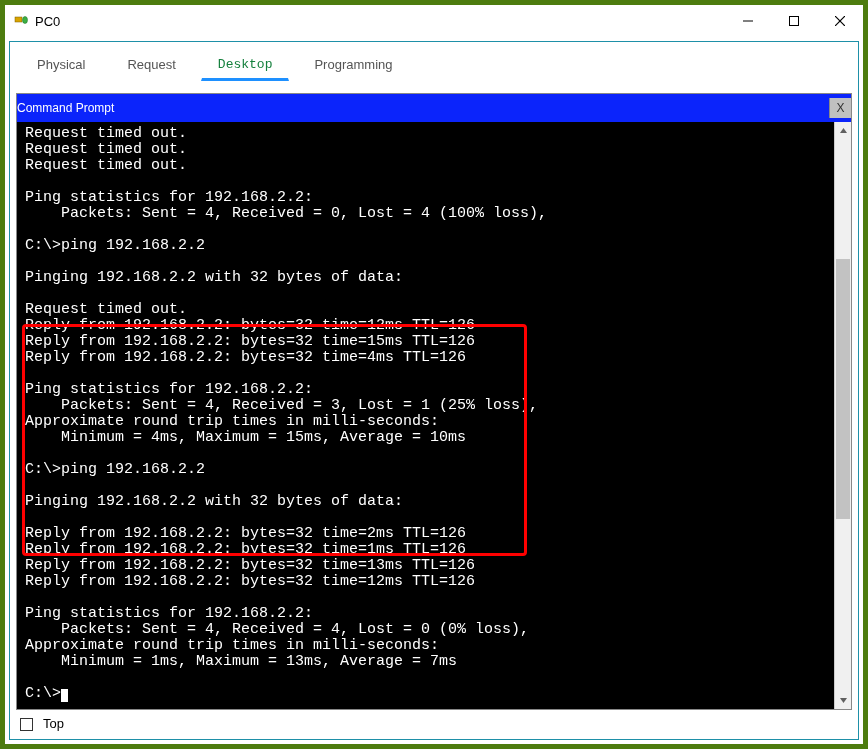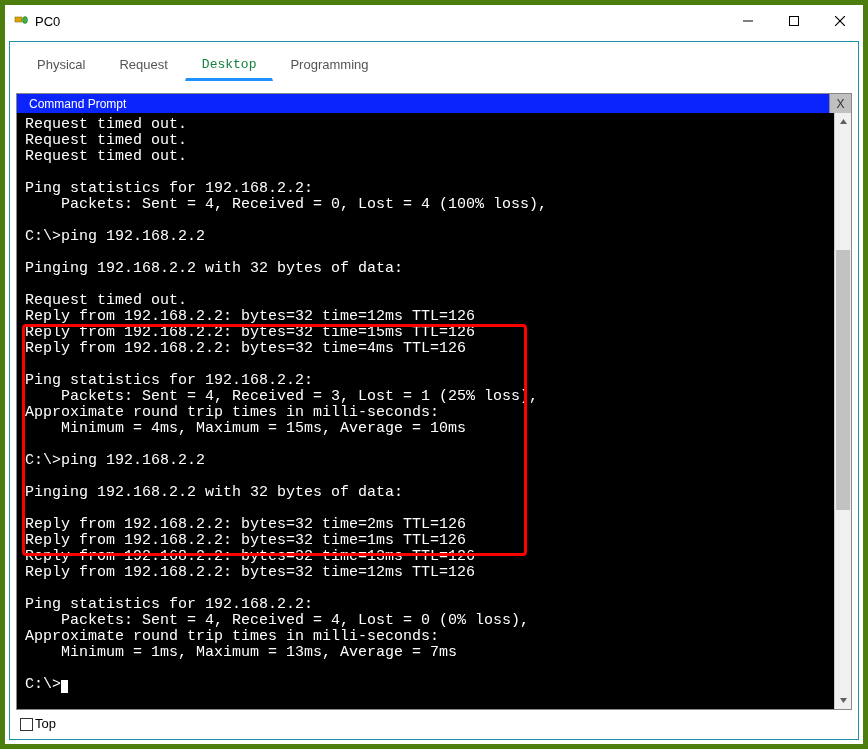--- a/index.html
+++ b/index.html
@@ -6,35 +6,35 @@
   html, body { margin:0; padding:0; font-family: "Segoe UI", Tahoma, sans-serif; font-size:13px; background:#fff; width:868px; height:749px; overflow:hidden; }
   .window { width:868px; height:749px; border:5px solid #4d7c0f; background:#fff; display:flex; flex-direction:column; }
   .titlebar { height:32px; display:flex; align-items:center; padding-left:8px; background:#fff; }
   .titlebar .icon { width:16px; height:16px; margin-right:6px; }
   .title-text { flex:0 0 auto; font-size:13px; color:#000; }
   .spacer { flex:1 1 auto; }
   .win-controls { display:flex; height:32px; }
   .win-btn { width:46px; height:32px; display:flex; align-items:center; justify-content:center; }
   .win-btn svg { display:block; }
   .client { flex:1 1 auto; margin:4px 4px 4px 4px; border:1px solid #1e90a8; display:flex; flex-direction:column; padding:10px 6px 6px 6px; }
-  .tabs { display:flex; gap:0; padding-left:4px; }
+  .tabs { display:flex; gap:8px; padding-left:4px; }
   .tab { padding:4px 16px 6px 16px; font-size:13px; color:#444; background:transparent; border:1px solid transparent; border-bottom:none; }
   .tab.active { color:#15803d; border-bottom:3px solid #1e90ff;font-family:Liberation Mono, monospace; }
   .tab:not(.active) { color:#555; }
   .cmd-wrap { flex:1 1 auto; margin-top:12px; display:flex; flex-direction:column; border:1px solid #888; }
-  .cmd-header { height:19px; background:#0b24fb; color:#fff; display:flex; align-items:center; padding-left:12px; font-size:12px; }
+  .cmd-header { height:28px; background:#0b24fb; color:#fff; display:flex; align-items:center; padding-left:0; font-size:12px; }
   .cmd-close { width:22px; height:20px; background:#c0c0c0; color:#333; display:flex; align-items:center; justify-content:center; border-left:1px solid #888; font-family:Arial; font-size:12px; margin-left:auto; cursor:default;}
   .cmd-body { flex:1 1 auto; display:flex; background:#000; position:relative; }
   .cmd-text { flex:1 1 auto; padding:4px 8px; font-family:"Courier New", monospace; font-size:15px; line-height:16px; color:#fff; white-space:pre; overflow:hidden; position:relative; }
   .scrollbar { width:17px; background:#f0f0f0; border-left:1px solid #ccc; display:flex; flex-direction:column; }
   .sb-btn { height:17px; background:#f0f0f0; display:flex; align-items:center; justify-content:center; }
   .sb-track { flex:1 1 auto; background:#f0f0f0; position:relative; }
   .sb-thumb { position:absolute; left:1px; right:1px; top:120px; height:260px; background:#c2c2c2; }
   .highlight-box { position:absolute; border:3px solid #ff0000; border-radius:4px; left:22px; top:324px; width:505px; height:232px; pointer-events:none; }
-  .bottom-row { padding:6px 4px 2px 4px; display:flex; align-items:flex-end; gap:2px; }
+  .bottom-row { padding:6px 4px 2px 4px; display:flex; align-items:flex-end; gap:10px; }
   .checkbox { width:13px; height:13px; border:1px solid #333; background:#fff; }
   .cursor-caret { display:inline-block; width:7px; height:13px; background:#fff; vertical-align:text-bottom; }
 </style>
 </head>
 <body>
 
 <div class="window">
   <div class="titlebar">
     <span class="icon">
       <svg width="16" height="16" viewBox="0 0 16 16">

